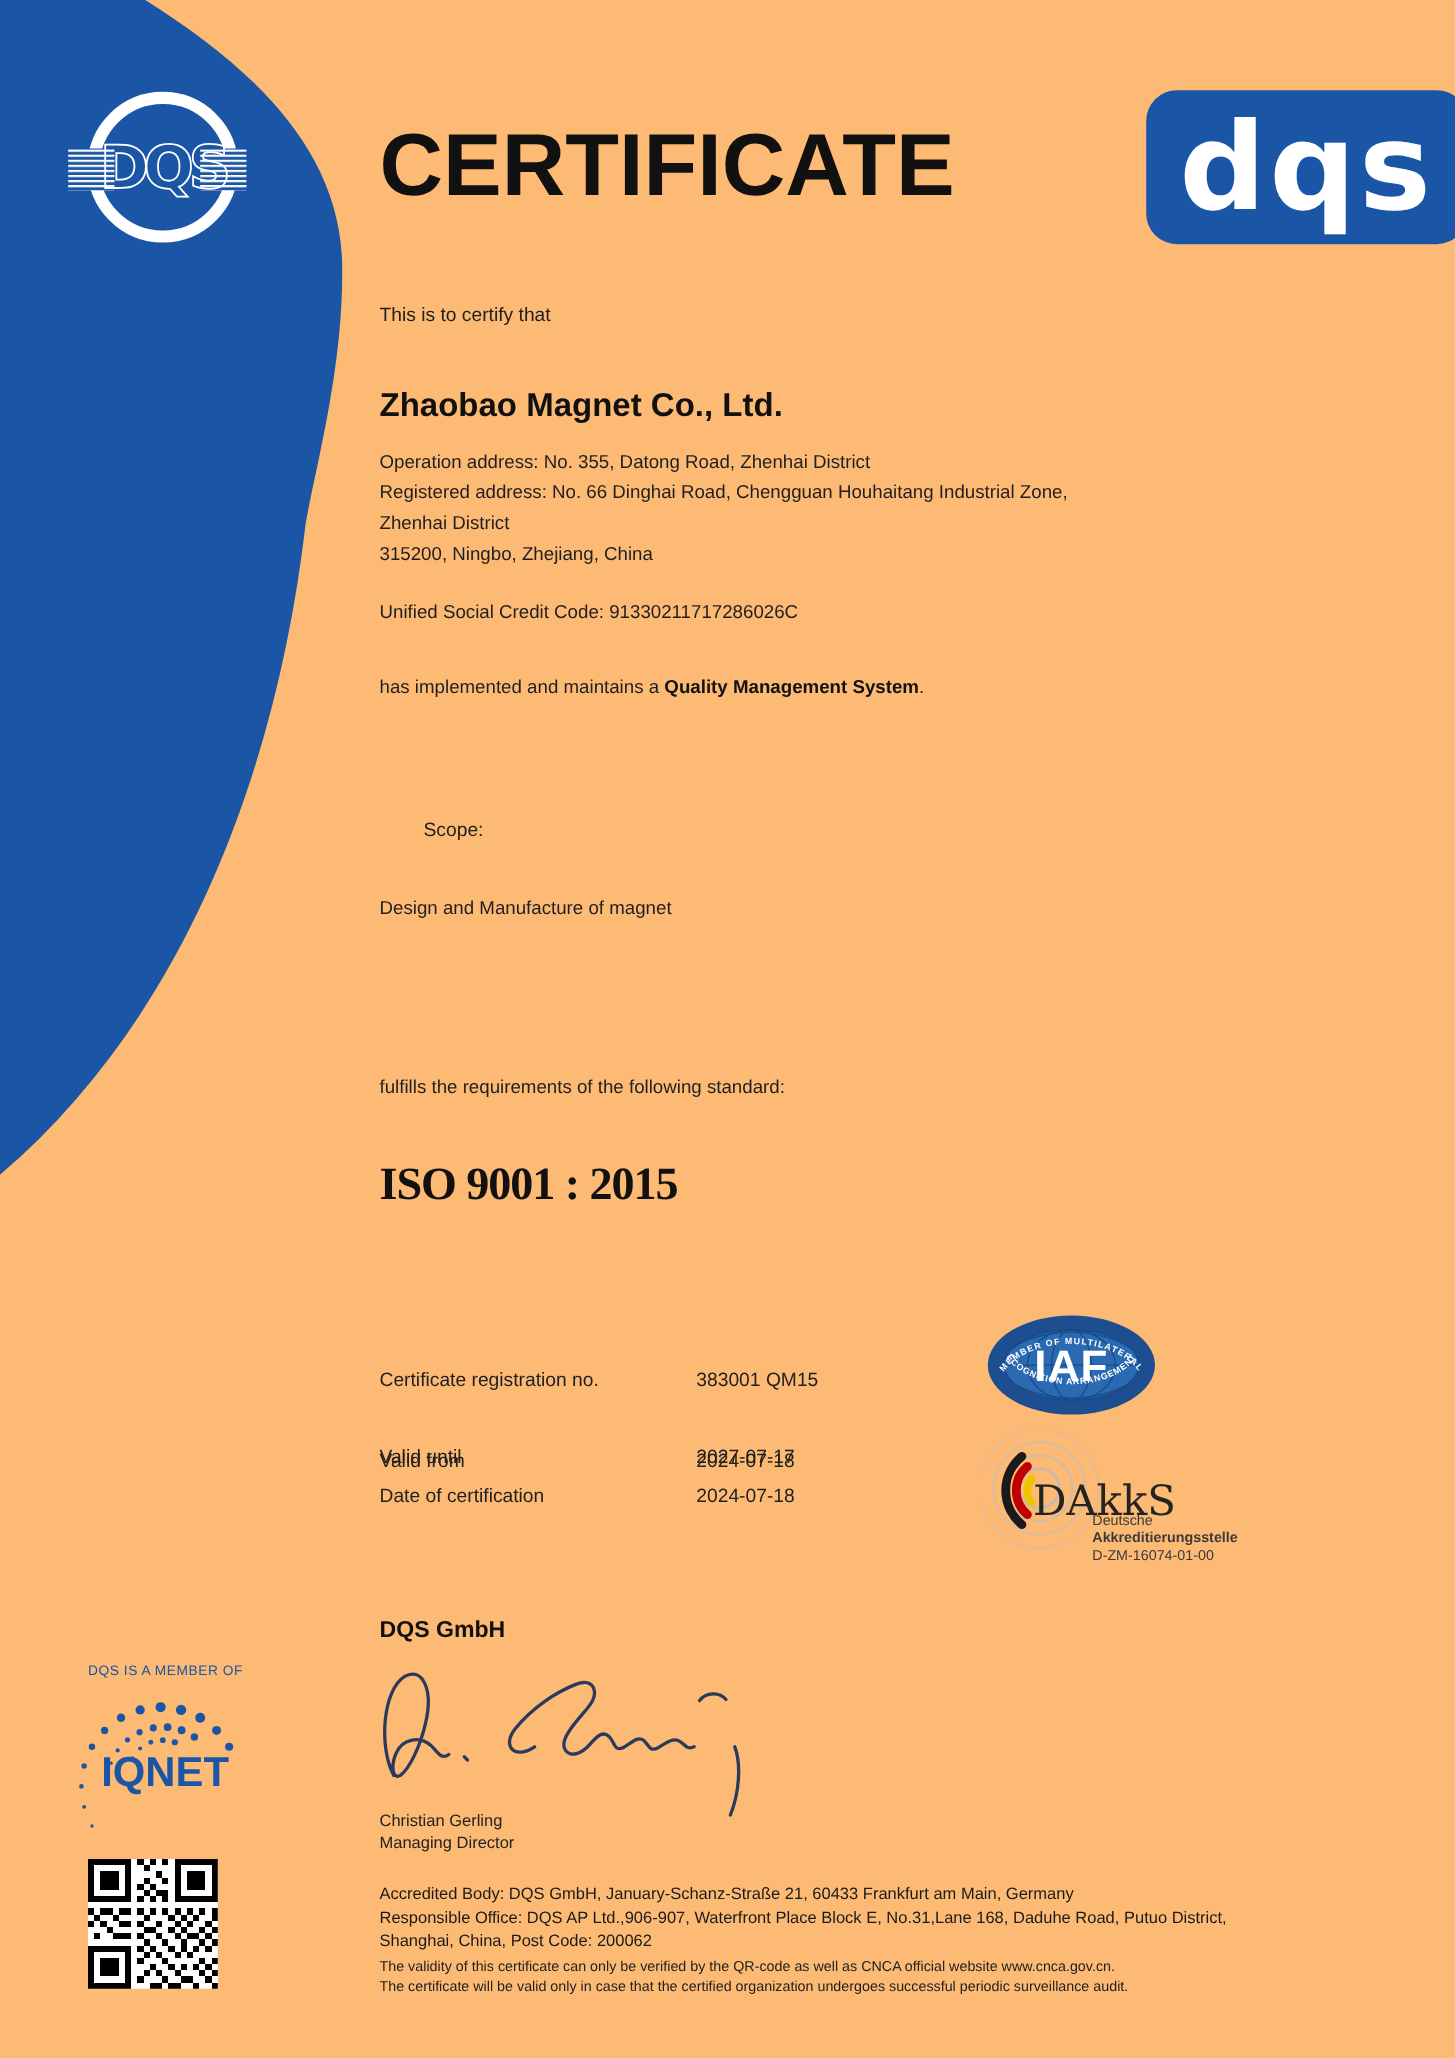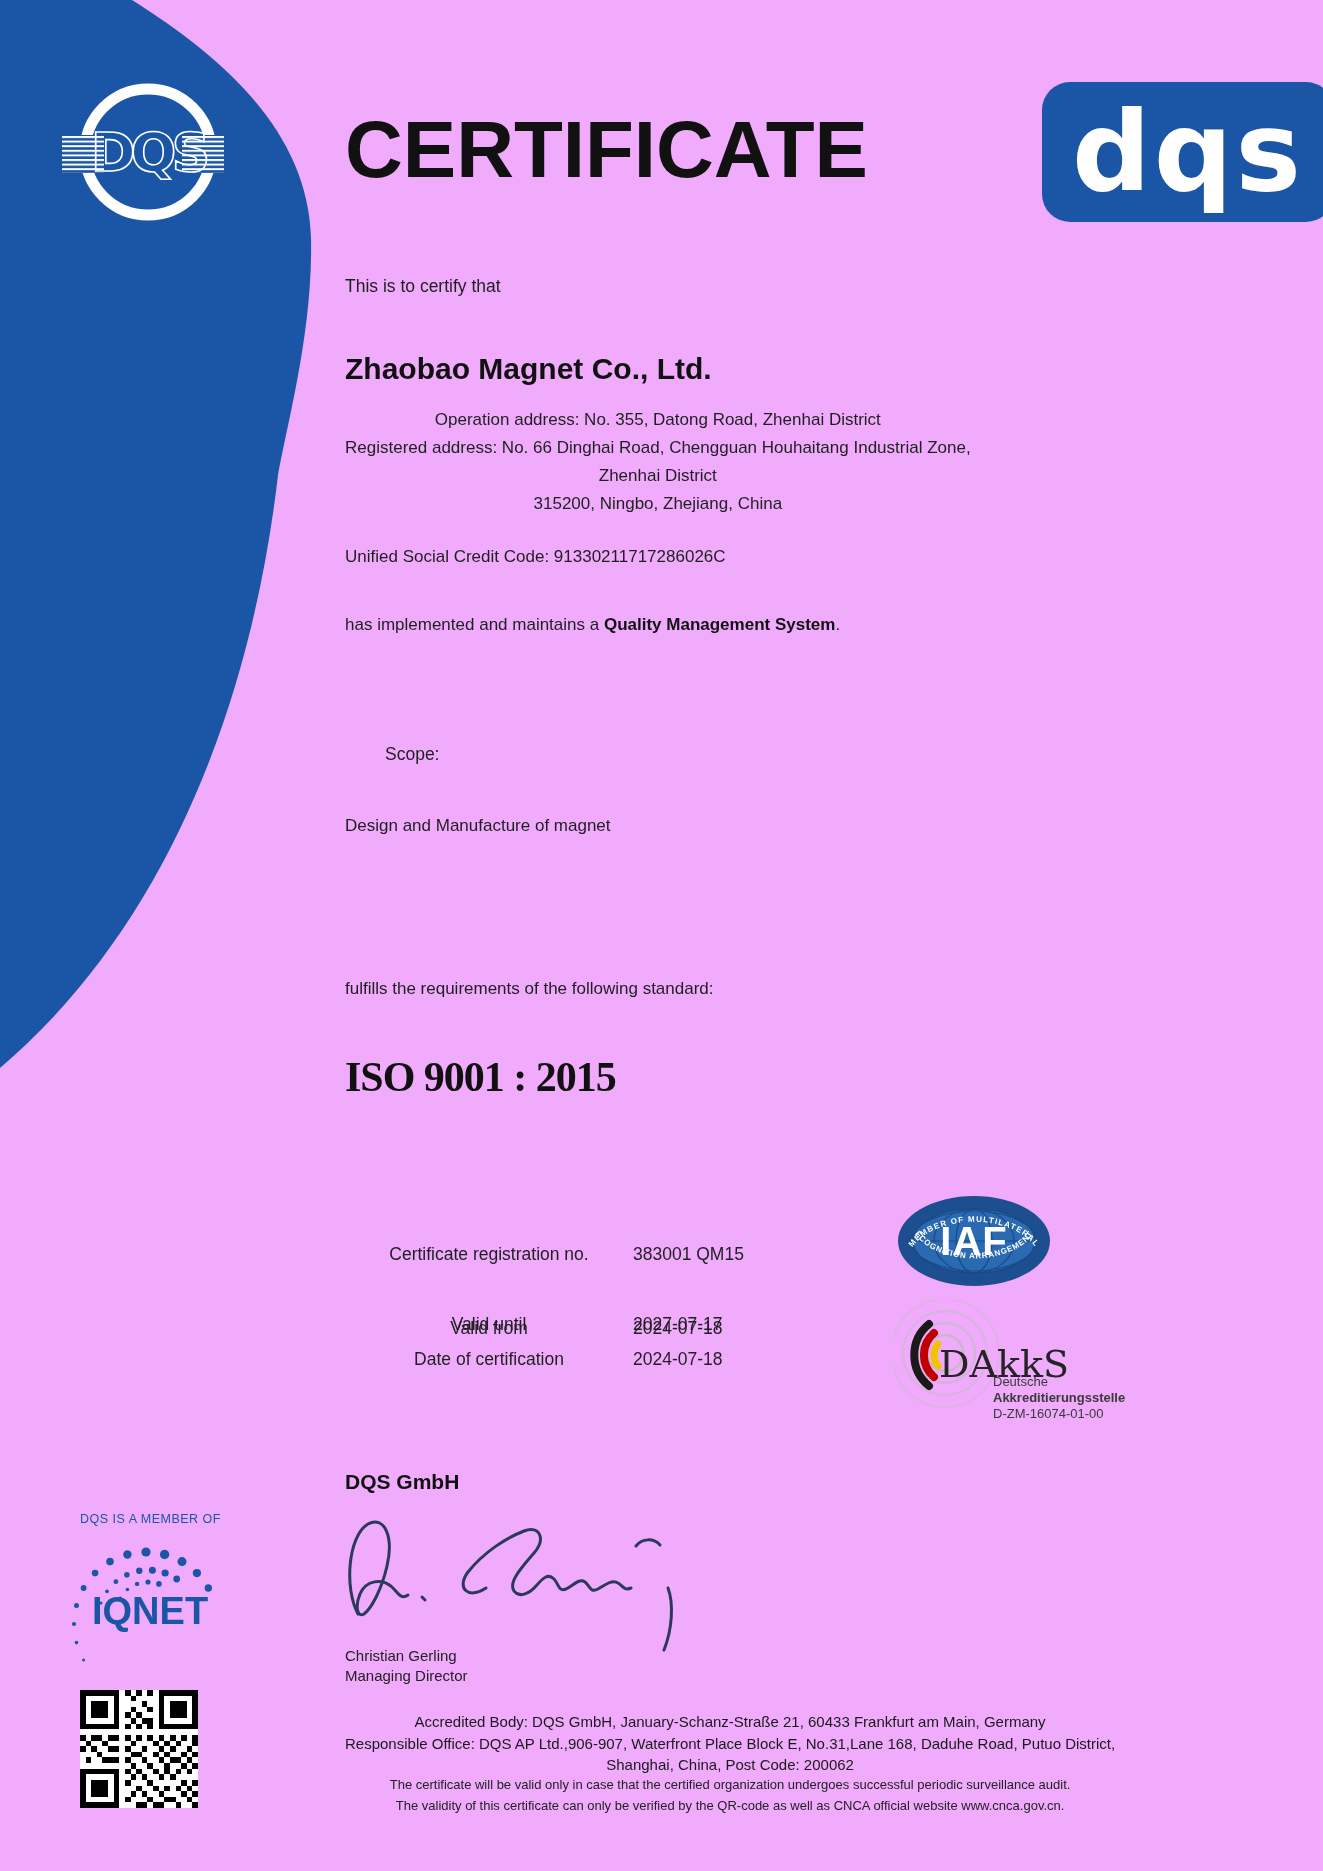--- a/index.html
+++ b/index.html
@@ -1,17 +1,17 @@
 <!DOCTYPE html>
 <html><head>
 <meta charset="utf-8">
 <style>
   html,body{margin:0;padding:0;background:#e8e8e8;}
-  #page{position:relative;width:1323px;height:1871px;background:#f0abfc;overflow:hidden;
-        font-family:"Liberation Sans","DejaVu Sans",sans-serif;color:#1a1a1a;text-align:center;}
+  #page{position:relative;width:1323px;height:1871px;background:#fdba74;overflow:hidden;
+        font-family:"Liberation Sans","DejaVu Sans",sans-serif;color:#1a1a1a;}
   .abs{position:absolute;white-space:nowrap;}
   .title{font-size:80px;font-weight:bold;color:#111;letter-spacing:0px;line-height:80px;}
   .wordmark-box{background:#1a56a5;border-radius:28px;display:flex;align-items:center;justify-content:center;}
   .wordmark{color:#fff;font-weight:bold;font-size:110px;letter-spacing:3px;font-family:"DejaVu Sans",sans-serif;}
   .body-text{font-size:17px;line-height:28px;color:#1f1f1f;}
   .intro{font-size:17.5px;}
   .company{font-size:30px;font-weight:bold;color:#111;}
   .standard{font-family:"Liberation Serif","DejaVu Serif",serif;font-weight:bold;font-size:42px;letter-spacing:-1px;color:#111;}
   .detail-row{position:absolute;left:345px;width:560px;display:flex;font-size:17.5px;color:#1f1f1f;}
   .detail-label{width:288px;flex:none;}
@@ -198,17 +198,17 @@
     <use href="#fp"></use>
       <use href="#fp" x="14"></use>
       <use href="#fp" y="14"></use>
     <path fill="#000" d="M8 0h1v1h-1zM10 0h1v1h-1zM12 0h1v1h-1zM9 1h1v1h-1zM11 2h1v1h-1zM9 3h1v1h-1zM12 3h1v1h-1zM8 4h1v1h-1zM10 4h1v1h-1zM9 5h1v1h-1zM11 5h1v1h-1zM12 5h1v1h-1zM8 6h1v1h-1zM10 6h1v1h-1zM12 6h1v1h-1zM0 8h1v1h-1zM2 8h1v1h-1zM3 8h1v1h-1zM5 8h1v1h-1zM6 8h1v1h-1zM1 9h1v1h-1zM4 9h1v1h-1zM0 10h1v1h-1zM2 10h1v1h-1zM5 10h1v1h-1zM6 10h1v1h-1zM3 11h1v1h-1zM1 12h1v1h-1zM4 12h1v1h-1zM5 12h1v1h-1zM6 12h1v1h-1zM8 8h1v1h-1zM10 8h1v1h-1zM12 8h1v1h-1zM9 9h1v1h-1zM13 9h1v1h-1zM8 10h1v1h-1zM11 10h1v1h-1zM9 11h1v1h-1zM10 11h1v1h-1zM13 11h1v1h-1zM8 12h1v1h-1zM11 12h1v1h-1zM9 13h1v1h-1zM12 13h1v1h-1zM14 8h1v1h-1zM16 8h1v1h-1zM18 8h1v1h-1zM20 8h1v1h-1zM15 9h1v1h-1zM17 9h1v1h-1zM20 9h1v1h-1zM14 10h1v1h-1zM16 10h1v1h-1zM19 10h1v1h-1zM15 11h1v1h-1zM18 11h1v1h-1zM20 11h1v1h-1zM14 12h1v1h-1zM16 12h1v1h-1zM17 12h1v1h-1zM19 12h1v1h-1zM15 13h1v1h-1zM18 13h1v1h-1zM20 13h1v1h-1zM8 14h1v1h-1zM10 14h1v1h-1zM13 14h1v1h-1zM9 15h1v1h-1zM11 15h1v1h-1zM8 16h1v1h-1zM12 16h1v1h-1zM10 17h1v1h-1zM13 17h1v1h-1zM9 18h1v1h-1zM11 18h1v1h-1zM8 19h1v1h-1zM12 19h1v1h-1zM10 20h1v1h-1zM11 20h1v1h-1zM13 20h1v1h-1zM15 14h1v1h-1zM17 14h1v1h-1zM19 14h1v1h-1zM14 15h1v1h-1zM16 15h1v1h-1zM18 16h1v1h-1zM20 16h1v1h-1zM15 17h1v1h-1zM17 17h1v1h-1zM19 17h1v1h-1zM14 18h1v1h-1zM18 18h1v1h-1zM20 18h1v1h-1zM15 19h1v1h-1zM16 19h1v1h-1zM19 19h1v1h-1zM14 20h1v1h-1zM17 20h1v1h-1zM20 20h1v1h-1z"></path>
   </svg>
 
   <div class="abs" style="left:345px;top:1711px;">
     <div class="footer-line">Accredited Body: DQS GmbH, January-Schanz-Straße 21, 60433 Frankfurt am Main, Germany</div>
     <div class="footer-line">Responsible Office: DQS AP Ltd.,906-907, Waterfront Place Block E, No.31,Lane 168, Daduhe Road, Putuo District,</div>
     <div class="footer-line">Shanghai, China, Post Code: 200062</div>
+    <div class="footer-small" style="margin-top:3px;">The validity of this certificate can only be verified by the QR-code as well as CNCA official website www.cnca.gov.cn.</div>
     <div class="footer-small">The certificate will be valid only in case that the certified organization undergoes successful periodic surveillance audit.</div>
-    <div class="footer-small" style="margin-top:3px;">The validity of this certificate can only be verified by the QR-code as well as CNCA official website www.cnca.gov.cn.</div>
   </div>
 
 </div>
 
 </body></html>

